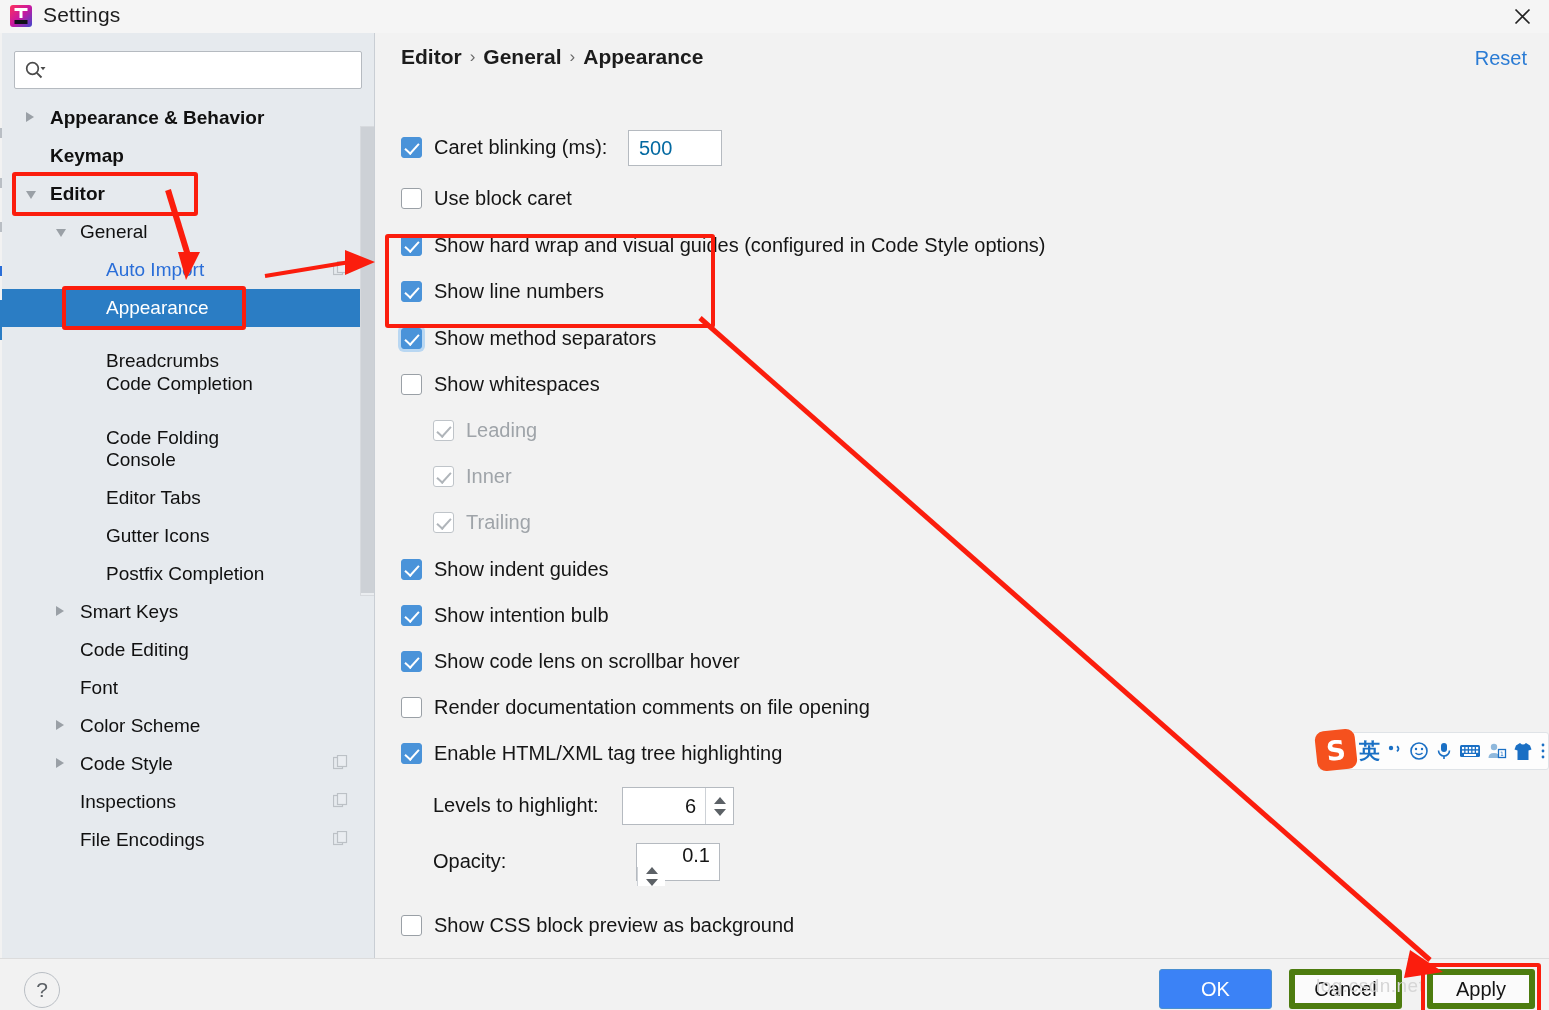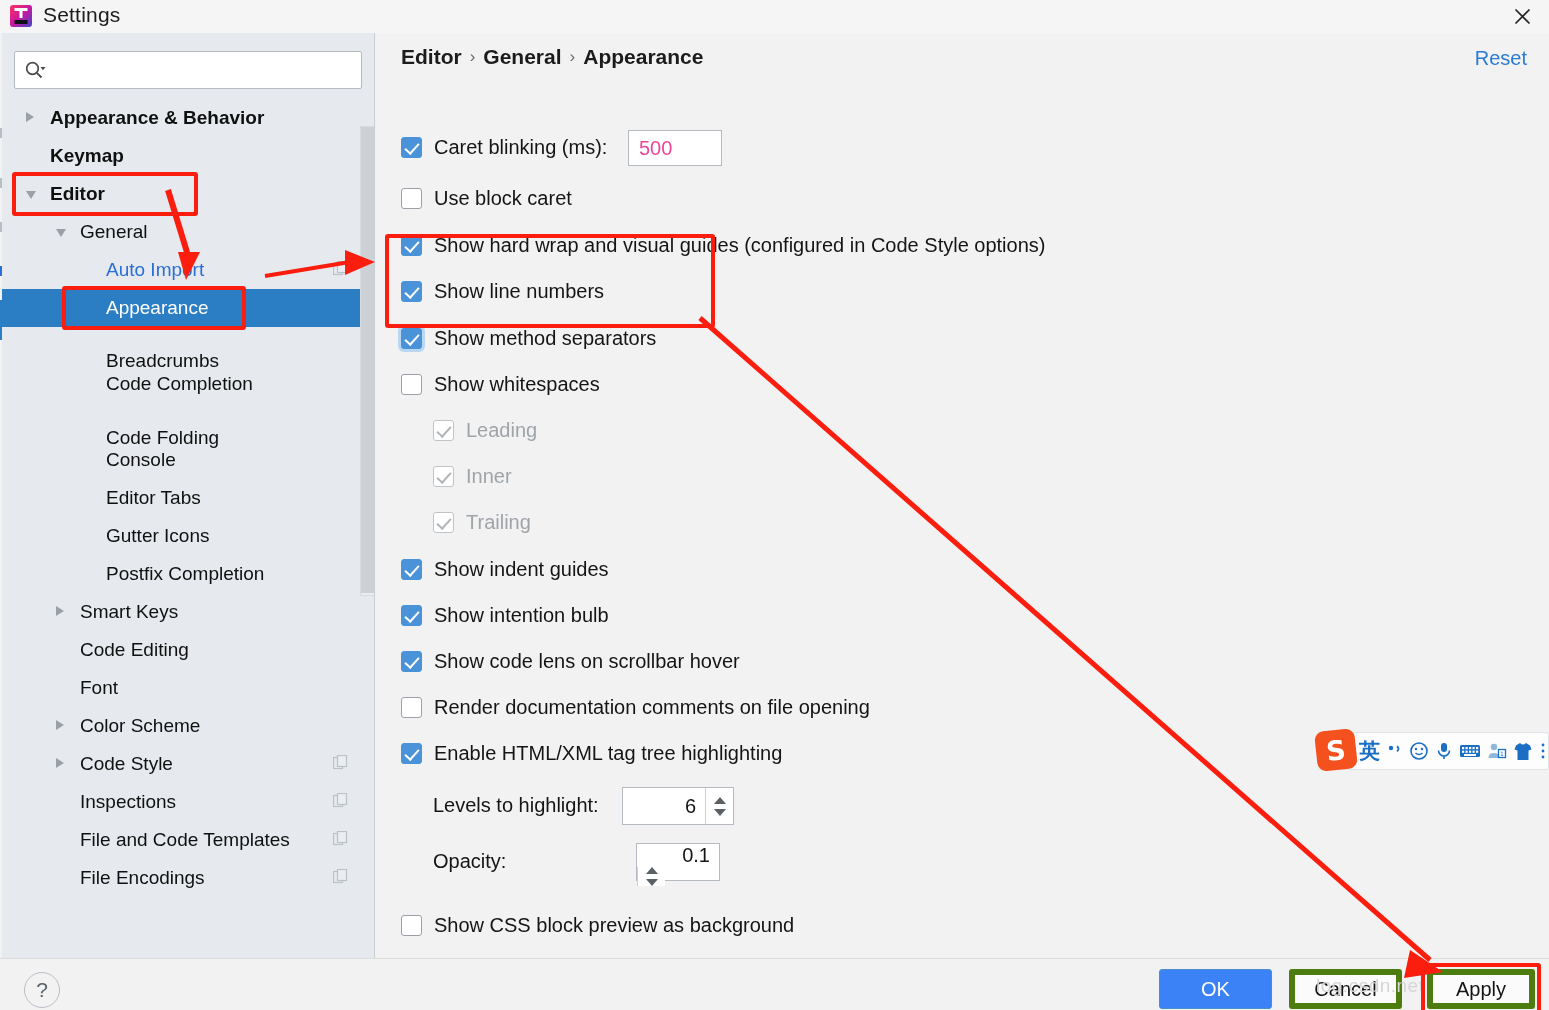--- a/index.html
+++ b/index.html
@@ -132,21 +132,21 @@
   }
   .cb.focus { box-shadow: 0 0 0 3px #b9d7f2; }
   .opt-label {
     margin-left: 12px; font-size: 20px; color: #151515; white-space: nowrap;
   }
   .opt-label.muted { color: #9fa4a9; }
 
   .field {
     background: #fff; border: 1px solid #b5bac0;
     height: 36px; display: flex; align-items: center;
-    font-size: 20px; color: #ec4899;
+    font-size: 20px; color: #0369a1;
   }
   .spinner-box {
     position: absolute; display: flex; align-items: stretch;
     border: 1px solid #b5bac0; background: #fff; height: 38px;
   }
   .spinner-val {
     width: 82px; text-align: right; padding-right: 9px;
     display: flex; align-items: center; justify-content: flex-end;
     font-size: 20px; color: #151515;
   }
@@ -330,27 +330,20 @@
             </svg></span>
         </div>
         <div class="tree-row">
           <span class="tree-label" style="margin-left: 78px;">Inspections</span>
           <span class="copy-badge"><svg width="15" height="15" viewBox="0 0 15 15">
               <rect x="0.5" y="2.5" width="9" height="11" fill="none" stroke="#9aa0a6" stroke-width="1.2"></rect>
               <rect x="4.5" y="0.5" width="9" height="11" fill="#eef1f4" stroke="#9aa0a6" stroke-width="1.2"></rect>
             </svg></span>
         </div>
         <div class="tree-row">
-          <span class="tree-label" style="margin-left: 78px;">File and Code Templates</span>
-          <span class="copy-badge"><svg width="15" height="15" viewBox="0 0 15 15">
-              <rect x="0.5" y="2.5" width="9" height="11" fill="none" stroke="#9aa0a6" stroke-width="1.2"></rect>
-              <rect x="4.5" y="0.5" width="9" height="11" fill="#eef1f4" stroke="#9aa0a6" stroke-width="1.2"></rect>
-            </svg></span>
-        </div>
-        <div class="tree-row">
           <span class="tree-label" style="margin-left: 78px;">File Encodings</span>
           <span class="copy-badge"><svg width="15" height="15" viewBox="0 0 15 15">
               <rect x="0.5" y="2.5" width="9" height="11" fill="none" stroke="#9aa0a6" stroke-width="1.2"></rect>
               <rect x="4.5" y="0.5" width="9" height="11" fill="#eef1f4" stroke="#9aa0a6" stroke-width="1.2"></rect>
             </svg></span>
         </div>
       </div>
 
     <div class="sb-track"></div>
     <div class="sb-thumb"></div>

